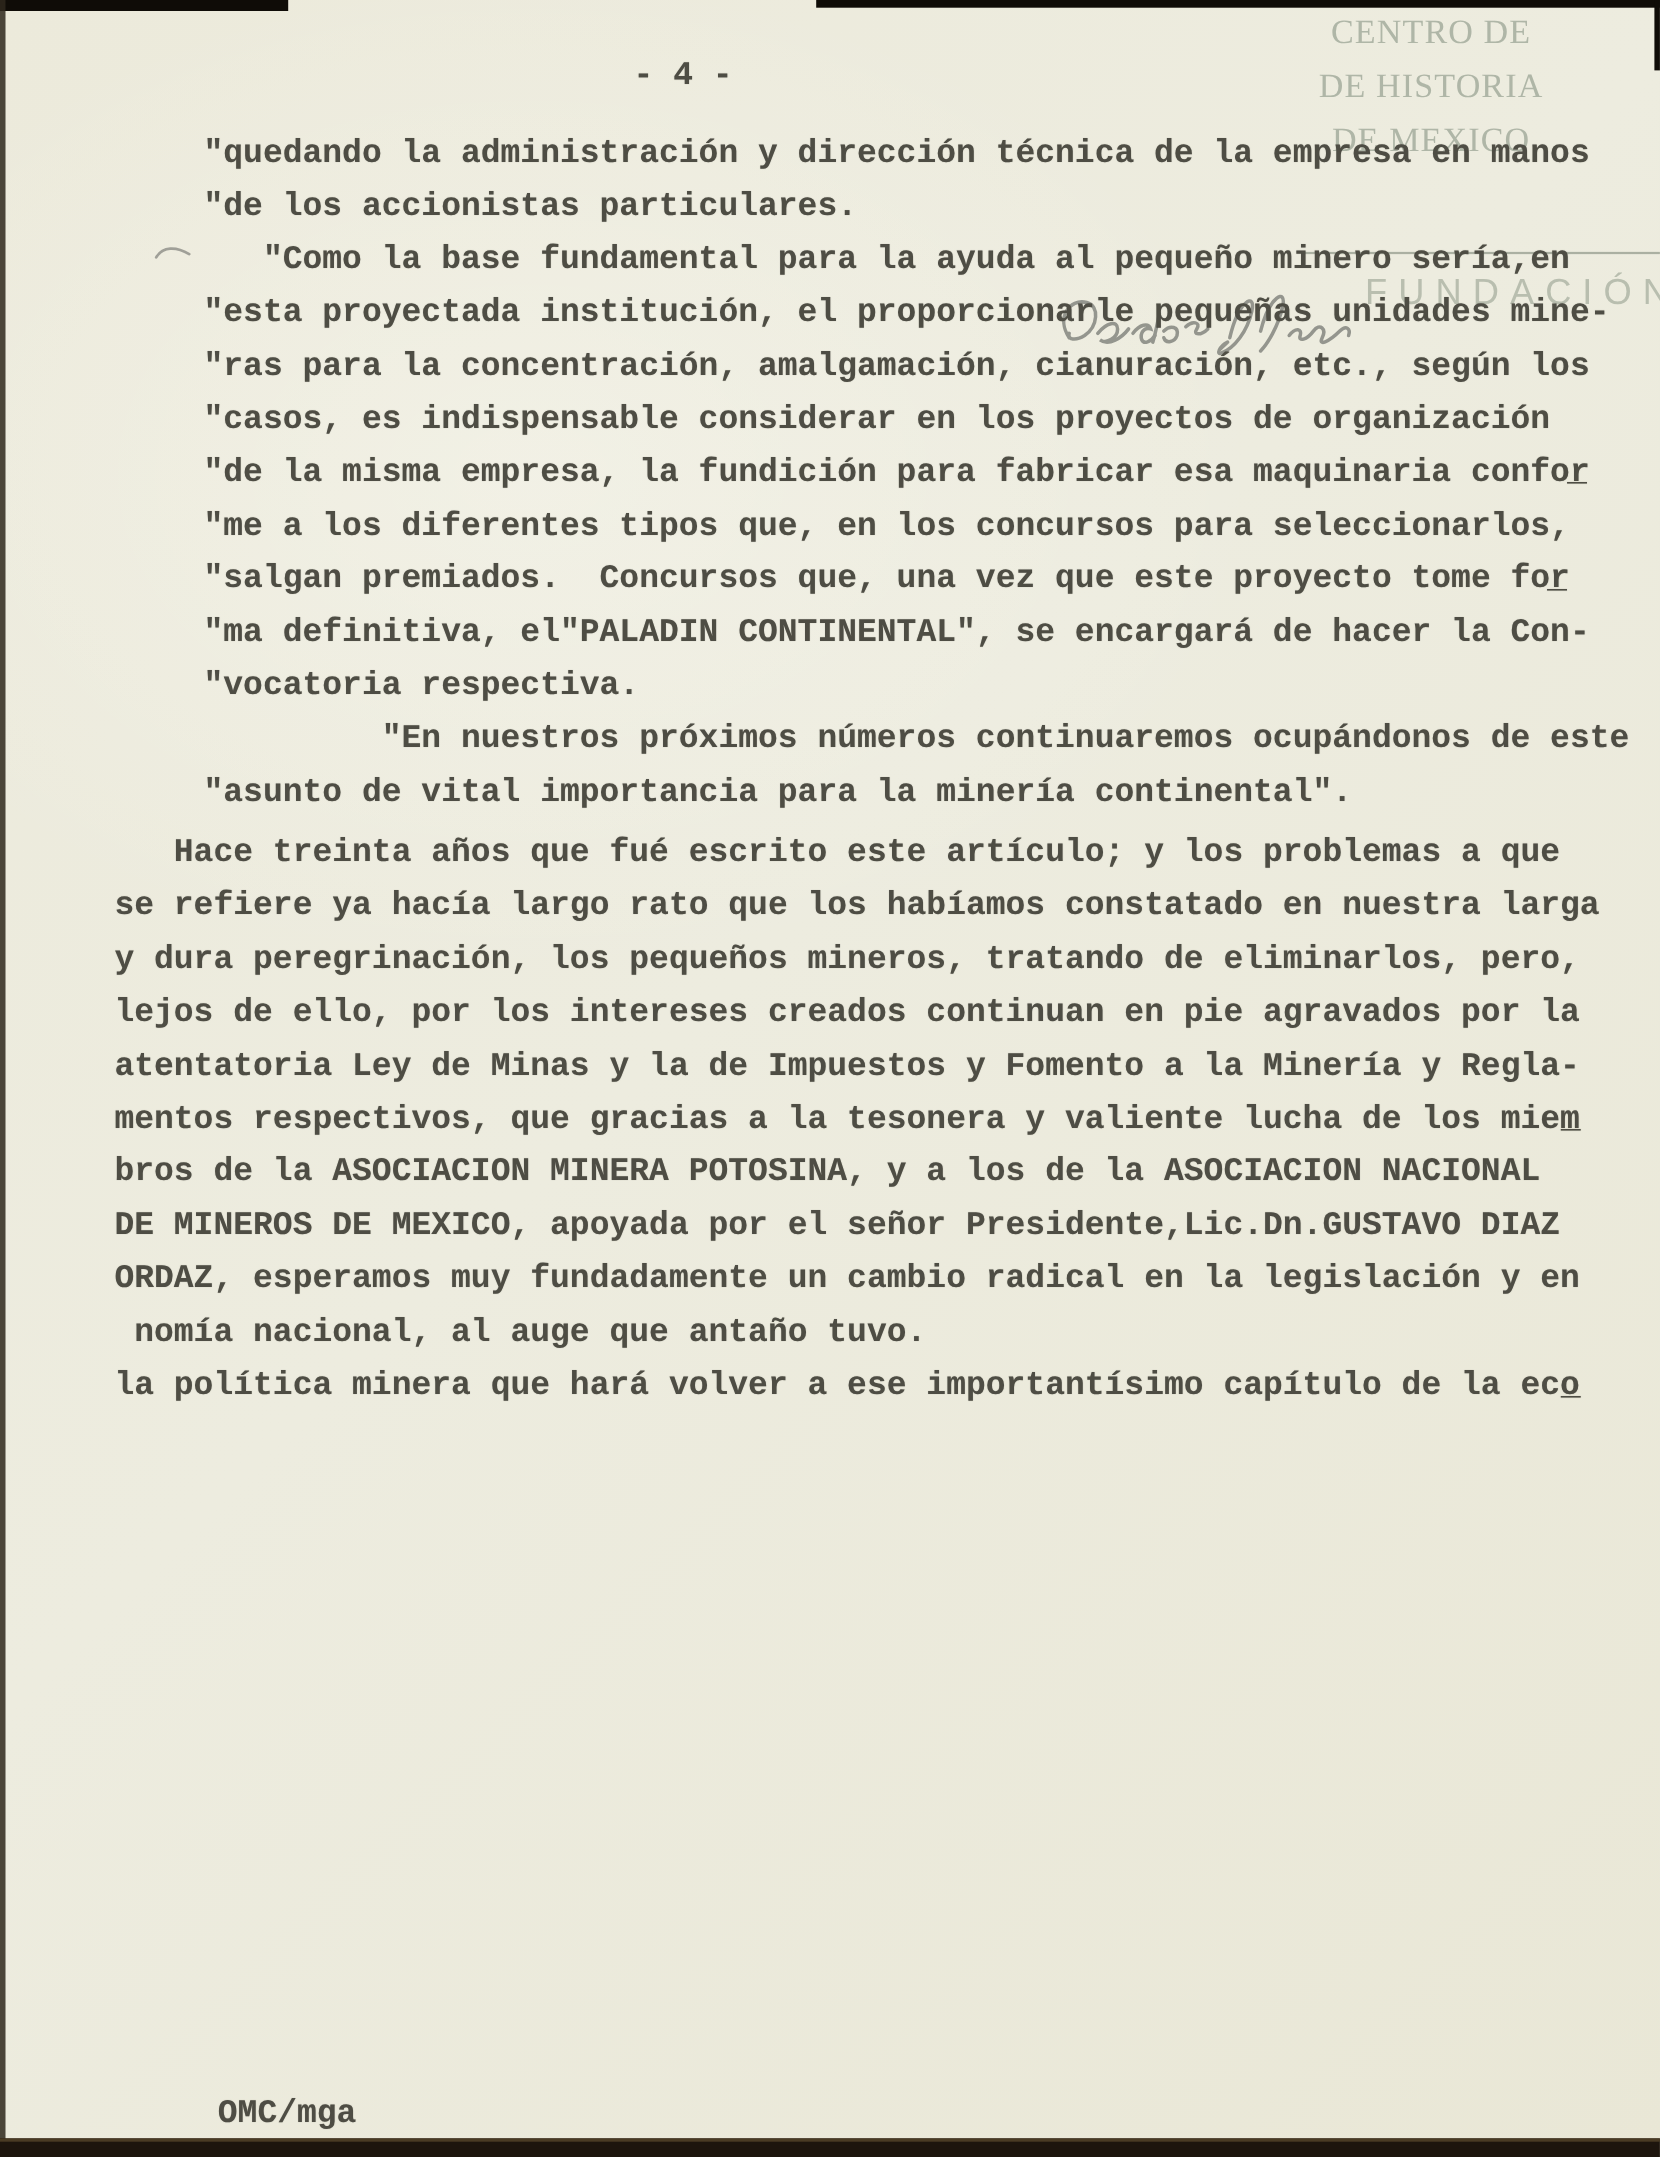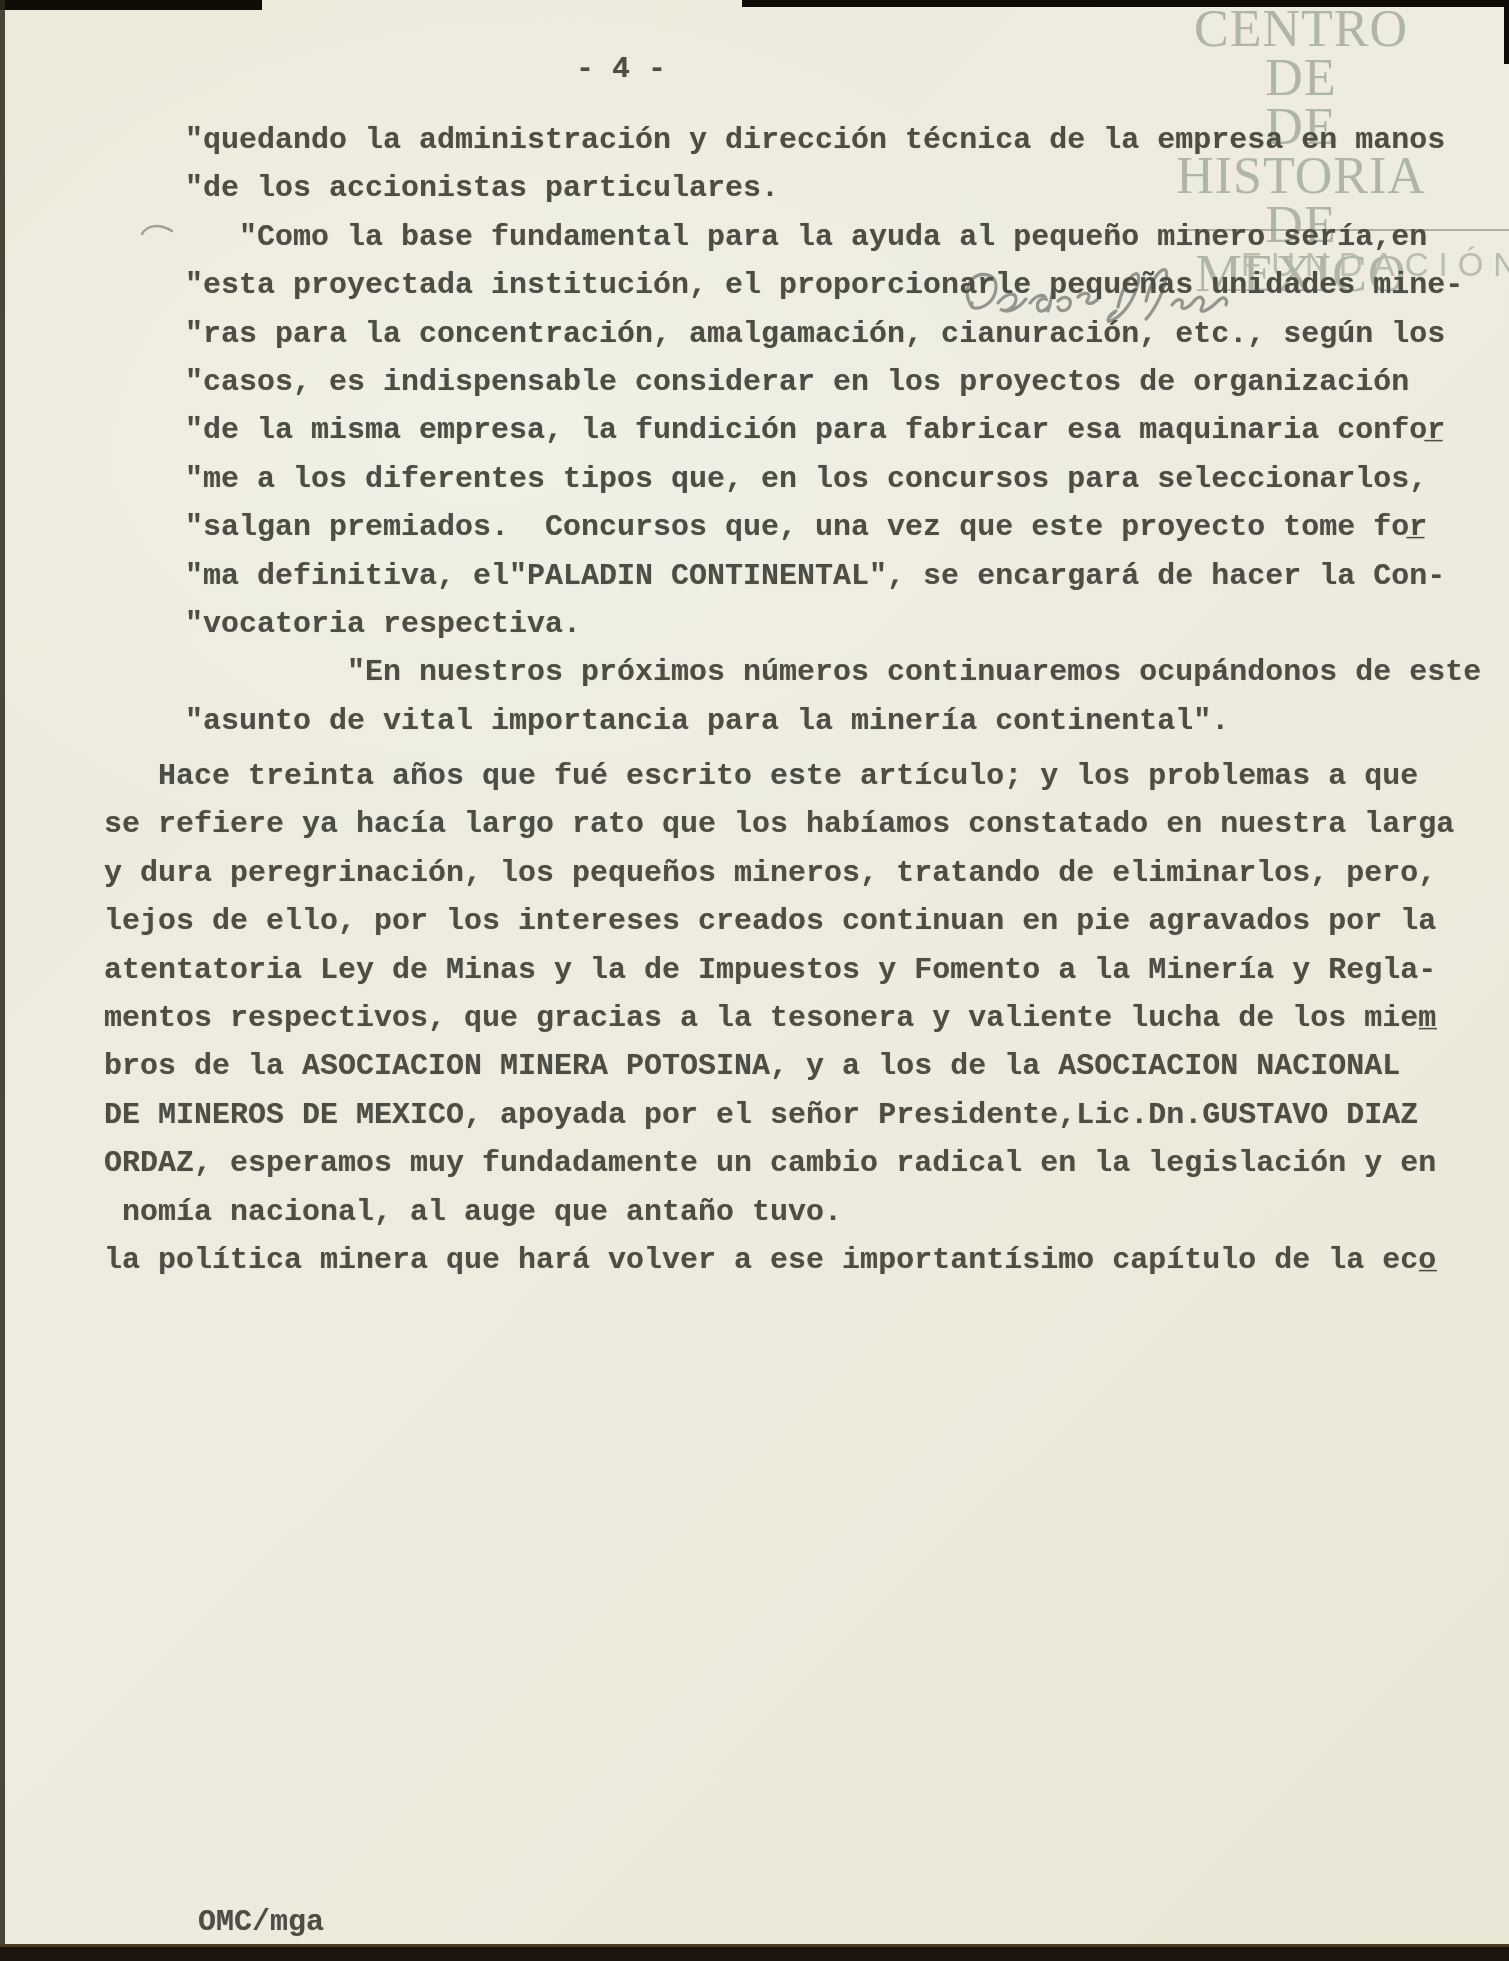--- a/index.html
+++ b/index.html
@@ -20,21 +20,21 @@
   .edge-top-right{left:742px;top:0;right:0;height:7px;background:#0f0c07;}
   .edge-left{left:0;top:0;width:5px;height:100%;background:rgba(46,40,28,0.85);}
   .edge-right-top{right:0;top:0;width:5px;height:64px;background:#0f0c07;}
   .edge-bottom{left:0;bottom:0;width:100%;height:14px;background:#1d150d;border-top:3px solid #4a3b24;}
 
   
   .watermark{
     position:absolute;left:1173px;top:0;width:256px;padding-top:4px;
     text-align:center;
     font-family:"Liberation Serif","DejaVu Serif",serif;
-    font-size:52px;line-height:49px;letter-spacing:1px;
+    font-size:31px;line-height:49px;letter-spacing:1px;
     color:rgba(158,166,151,0.78);
     user-select:none;
   }
   .wm-divider{
     position:absolute;left:1183px;top:229px;width:326px;height:2px;
     background:rgba(148,156,142,0.75);
   }
   .wm-foundation{
     position:absolute;left:1241px;top:246px;white-space:nowrap;
     font-family:"Liberation Sans","DejaVu Sans",sans-serif;

